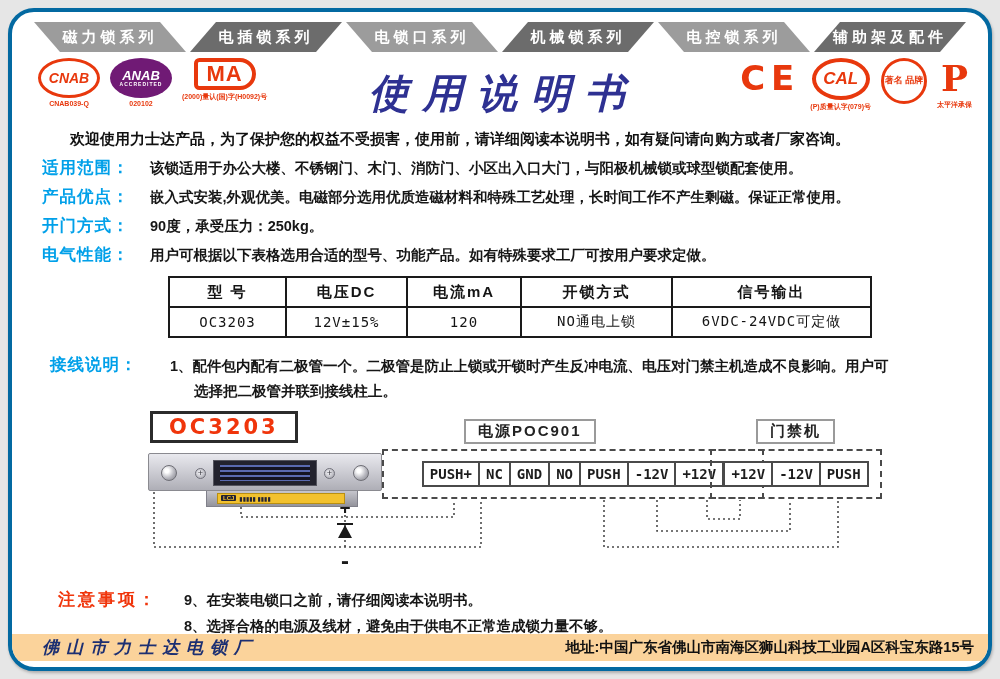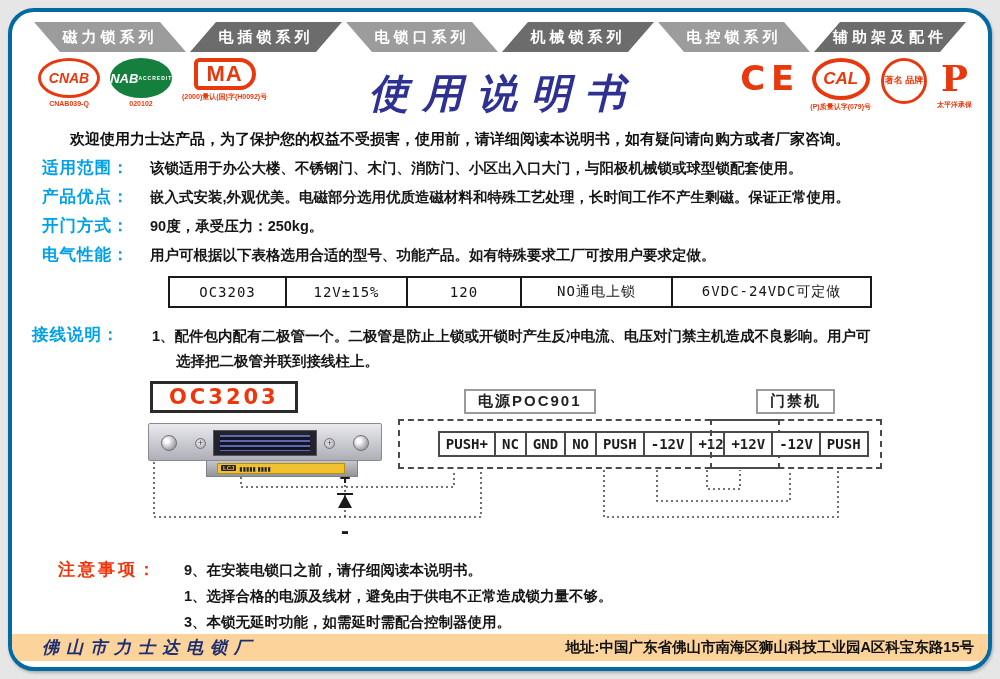--- a/index.html
+++ b/index.html
@@ -33,22 +33,22 @@
   .header { display:flex; align-items:flex-start; margin:6px 16px 0 26px; height:66px; }
   .logo-group { display:flex; gap:10px; align-items:flex-start; }
   .logo { display:flex; flex-direction:column; align-items:center; }
   .logo .cap { font-size:7px; color:#e8380d; margin-top:2px; font-weight:bold; white-space:nowrap; }
   .oval-outline {
     width:62px; height:40px; border:3px solid #e8380d; border-radius:50%;
     display:flex; align-items:center; justify-content:center;
     color:#e8380d; font-weight:bold; font-style:italic; font-size:14px;
   }
   .oval-filled {
-    width:62px; height:40px; background:#15803d; border-radius:50%;
-    display:flex; flex-direction:row; align-items:center; justify-content:center;
+    width:62px; height:40px; background:#701a75; border-radius:50%;
+    display:flex; flex-direction:column; align-items:center; justify-content:center;
     color:#fff; font-weight:bold; font-style:italic; font-size:13px; line-height:1;
   }
   .oval-filled small { font-size:5px; font-style:normal; letter-spacing:1px; }
   .cma-box {
     width:62px; height:32px; border:4px solid #e8380d; border-radius:6px 18px 18px 6px;
     display:flex; align-items:center; justify-content:center;
     color:#e8380d; font-weight:bold; font-size:22px; letter-spacing:1px;
   }
   .ce-mark { font-size:34px; font-weight:bold; color:#e8380d; letter-spacing:6px;
     font-family:"DejaVu Sans","Liberation Sans",sans-serif; line-height:40px; }
@@ -84,21 +84,21 @@
     border-collapse:collapse; margin:10px 0 0 156px; width:702px;
     table-layout:fixed;
   }
   table.spec th, table.spec td {
     border:2px solid #1a1a1a; text-align:center; height:30px; color:#141414;
   }
   table.spec th { font-size:15px; font-weight:bold; letter-spacing:2px; }
   table.spec td { font-size:14px; font-family:"DejaVu Sans Mono","Liberation Mono",monospace; letter-spacing:1px; }
   .c1{width:117px}.c2{width:121px}.c3{width:114px}.c4{width:151px}.c5{width:199px}
   
-  .wiring { display:flex; margin:16px 28px 0 20px; }
+  .wiring { display:flex; margin:16px 28px 0 38px; }
   .wiring .sec-label { width:120px; }
   .wiring-text { font-size:14.5px; font-weight:600; color:#161616; line-height:1.75; }
   .wiring-text .l2 { padding-left:24px; }
   
   .diagram { position:relative; height:170px; margin-top:2px; }
   .diagram svg.wires { position:absolute; left:0; top:0; z-index:0; }
   .model-box {
     position:absolute; left:138px; top:4px; z-index:2;
     border:3px solid #2b2b2b; background:#fff; padding:1px 16px;
     color:#f0350b; font-size:21px; font-weight:bold; letter-spacing:3px;
@@ -267,20 +267,27 @@
 
   <table class="spec">
     <colgroup>
         <col class="c1">
         <col class="c2">
         <col class="c3">
         <col class="c4">
         <col class="c5">
       </colgroup>
     <tbody>
+        <tr>
+      <th>型 号</th>
+      <th>电压DC</th>
+      <th>电流mA</th>
+      <th>开锁方式</th>
+      <th>信号输出</th>
+    </tr>
     <tr>
       <td>OC3203</td>
       <td>12V±15%</td>
       <td>120</td>
       <td>NO通电上锁</td>
       <td>6VDC-24VDC可定做</td>
     </tr>
   </tbody>
     </table>
 
@@ -324,21 +331,21 @@
       </div>
       <div class="lock-body">
         <div class="lock-label">
           <span class="chip">LCJ</span>
             <span>▮▮▮▮▮ ▮▮▮▮</span>
         </div>
       </div>
     </div>
 
     <div class="comp-label" style="left:452px;">电源POC901</div>
-    <div class="dashed-box" style="left:386px; width:382px;">
+    <div class="dashed-box" style="left:370px; width:382px;">
       <div class="terms">
         <div class="term">PUSH+</div>
         <div class="term">NC</div>
         <div class="term">GND</div>
         <div class="term">NO</div>
         <div class="term">PUSH</div>
         <div class="term">-12V</div>
         <div class="term">+12V</div>
       </div>
     </div>
@@ -350,21 +357,21 @@
         <div class="term">-12V</div>
         <div class="term">PUSH</div>
       </div>
     </div>
   </div>
 
   <div class="notes">
     <div class="notes-label">注意事项：</div>
     <div>
       <div class="note-item">9、在安装电锁口之前，请仔细阅读本说明书。</div>
-      <div class="note-item">1、选择合格的电源及线材，避免由于供电不正常造成锁力量不够。</div>
+      <div class="note-item">8、选择合格的电源及线材，避免由于供电不正常造成锁力量不够。</div>
       <div class="note-item">3、本锁无延时功能，如需延时需配合控制器使用。</div>
     </div>
   </div>
 
   <div class="footer">
     <div class="company">佛山市力士达电锁厂</div>
     <div class="address">地址:中国广东省佛山市南海区狮山科技工业园A区科宝东路15号</div>
   </div>
 
 </div>

